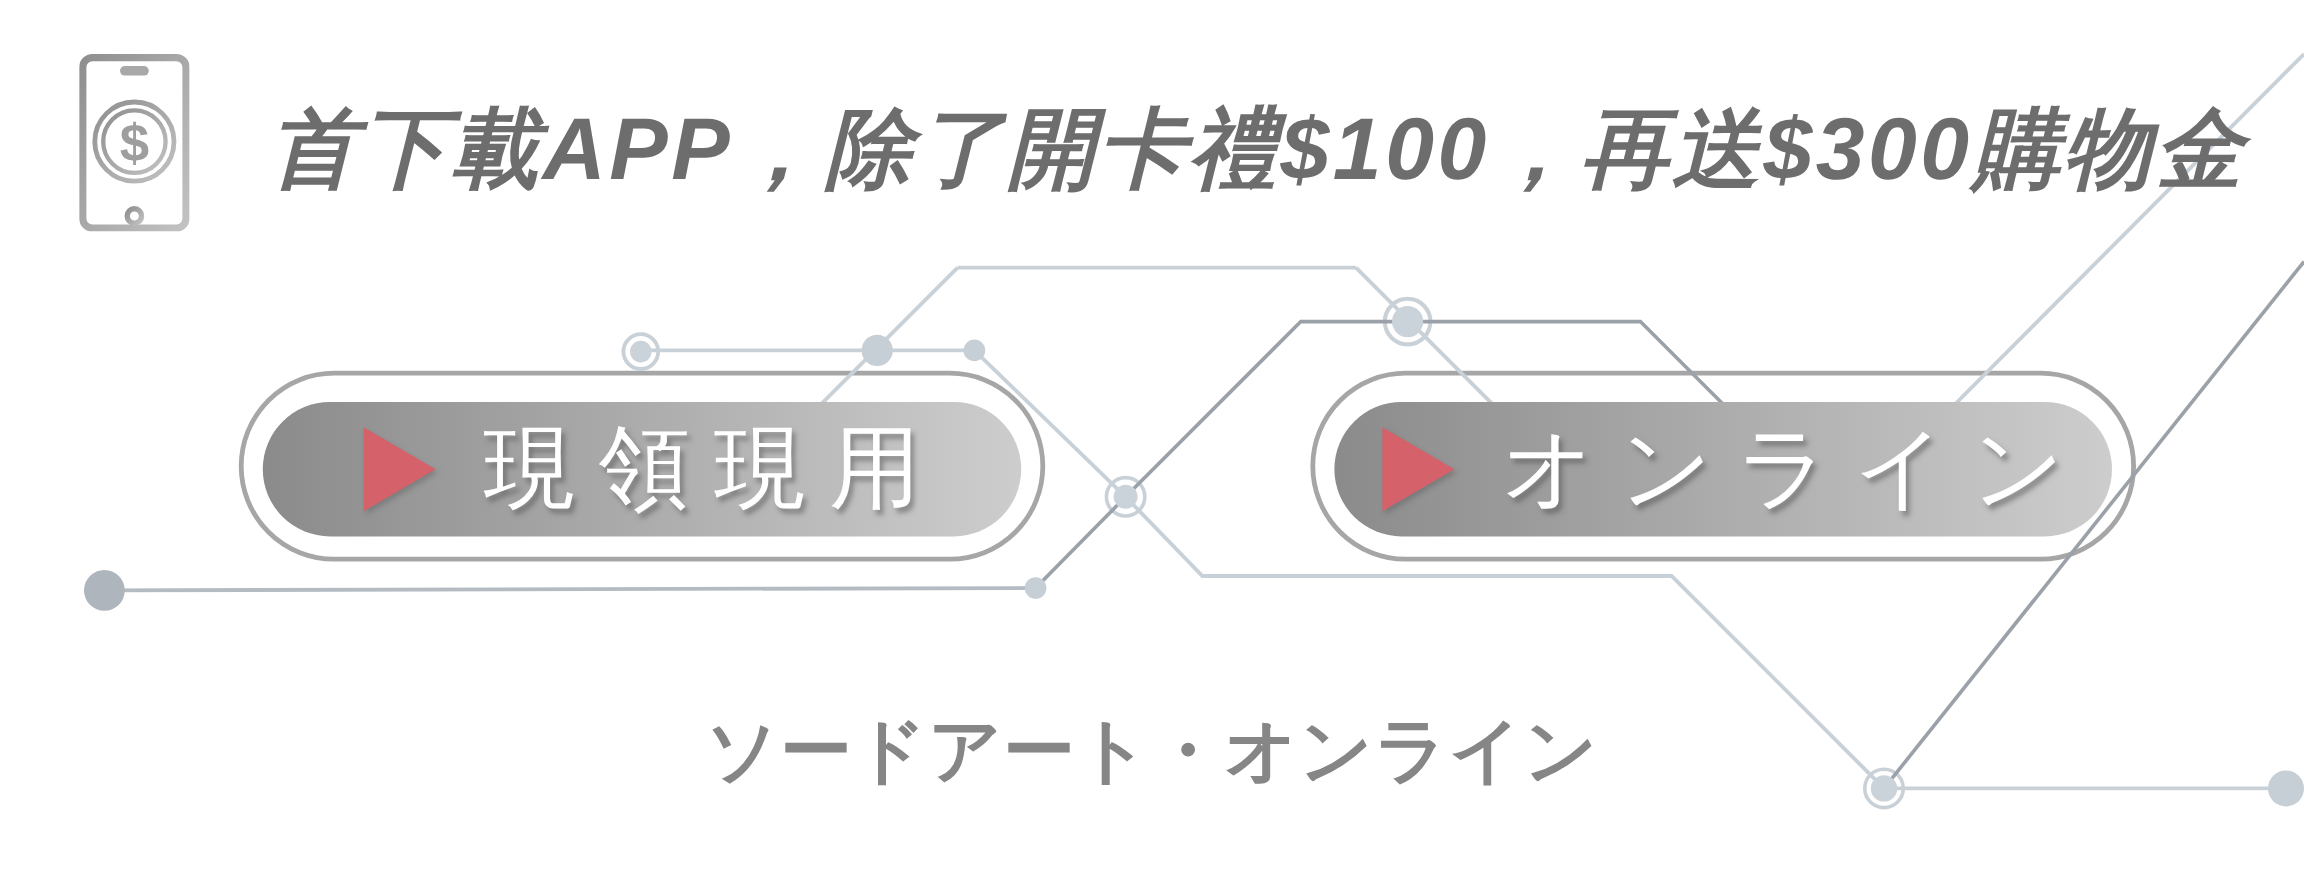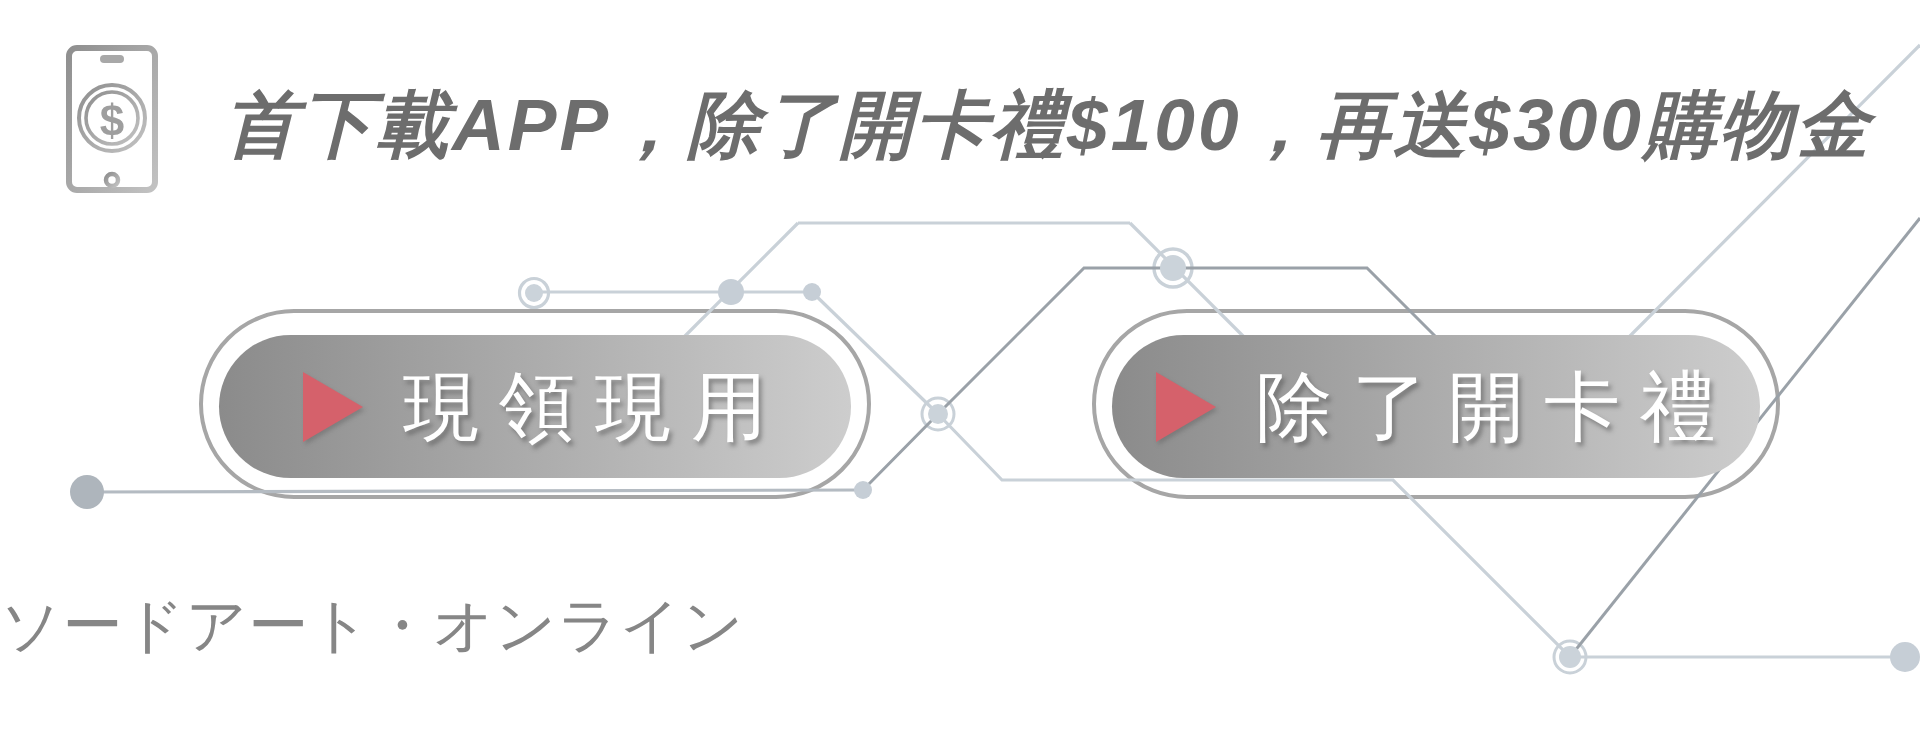--- a/index.html
+++ b/index.html
@@ -17,21 +17,21 @@
   .headline{
     position:absolute;left:224px;top:88px;z-index:4;
     font-size:73px;font-weight:bold;letter-spacing:3px;
     color:var(--headline-text,#6d6d6d);white-space:nowrap;line-height:1;font-style:italic;
   }
 
   
   .circuit{position:absolute;left:0;top:0;width:1920px;height:743px;z-index:2;pointer-events:none;}
 
   
-  .pill-button{position:absolute;height:190px;cursor:pointer;}
+  .pill-button{position:absolute;height:159px;cursor:pointer;}
   .pill-button.left{left:199px;top:309px;width:672px;}
   .pill-button.right{left:1092px;top:309px;width:688px;}
   .outer-pill{
     position:absolute;inset:0;z-index:1;
     background:#ffffff;border:4px solid var(--pill-border,#a6a6a6);
     border-radius:999px;box-sizing:border-box;
   }
   .inner-pill{
     position:absolute;left:20px;right:20px;top:26px;bottom:21px;z-index:3;
     border-radius:999px;
@@ -44,43 +44,43 @@
     border-left:60px solid var(--arrow-red,#d5616b);
     filter:drop-shadow(2px 3px 2px rgba(80,80,80,.35));
   }
   .pill-label{
     font-size:76px;color:var(--button-text,#ffffff);letter-spacing:20px;line-height:1;
     text-shadow:3px 4px 4px rgba(75,75,75,.5);white-space:nowrap;margin-right:-20px;
   }
 
   
   .footer-jp{
-    position:absolute;left:0;top:586px;width:100%;z-index:4;text-align:left;
-    font-size:60px;font-weight:400;letter-spacing:1px;
+    position:absolute;left:0;top:586px;width:100%;z-index:4;text-align:center;
+    font-size:60px;font-weight:700;letter-spacing:1px;
     color:var(--footer-text,#868686);white-space:nowrap;
   }
 </style>
 </head>
 <body>
 
 <div class="banner">
 
   <div class="pill-button left" role="button">
     <div class="outer-pill"></div>
     <div class="inner-pill">
       <span class="play-tri"></span>
       <span class="pill-label">現領現用</span>
     </div>
   </div>
 
   <div class="pill-button right" role="button">
     <div class="outer-pill"></div>
     <div class="inner-pill">
       <span class="play-tri"></span>
-      <span class="pill-label">除了開卡禮</span>
+      <span class="pill-label">オンライン</span>
     </div>
   </div>
 
   <svg class="circuit" viewBox="0 0 1920 743" xmlns="http://www.w3.org/2000/svg">
 
     <g fill="#ffffff">
       <circle cx="534" cy="293" r="14.5" style="stroke:var(--circuit-light)" stroke-width="3.2"></circle>
       <circle cx="938" cy="414" r="16" style="stroke:var(--circuit-light)" stroke-width="3"></circle>
       <circle cx="1173" cy="268" r="19" style="stroke:var(--circuit-light)" stroke-width="3.4"></circle>
       <circle cx="1570" cy="657" r="16" style="stroke:var(--circuit-light)" stroke-width="3"></circle>

